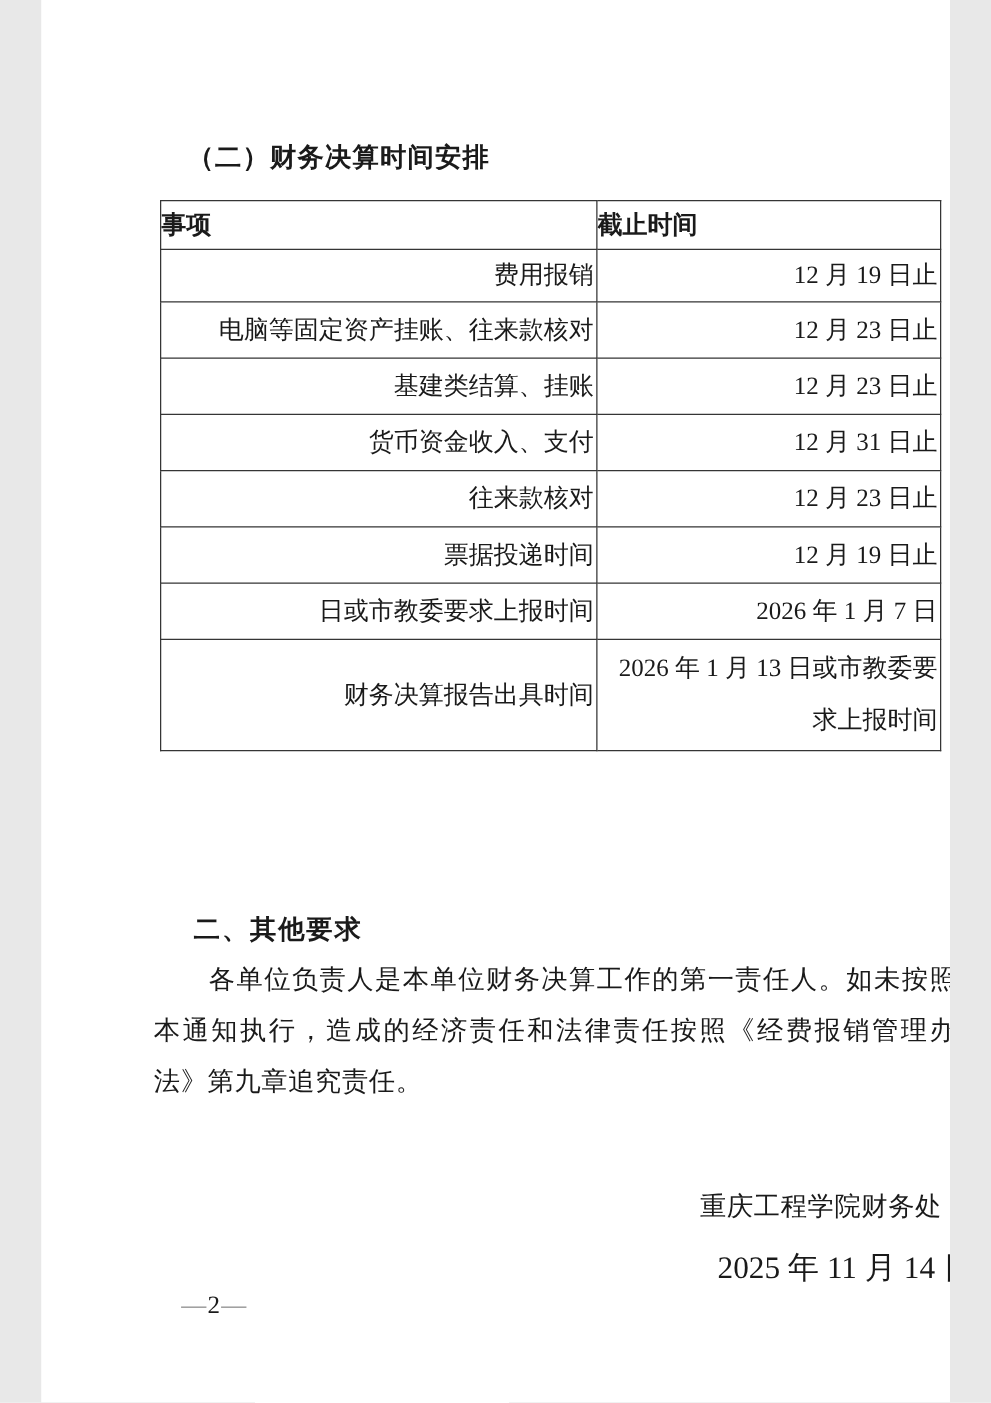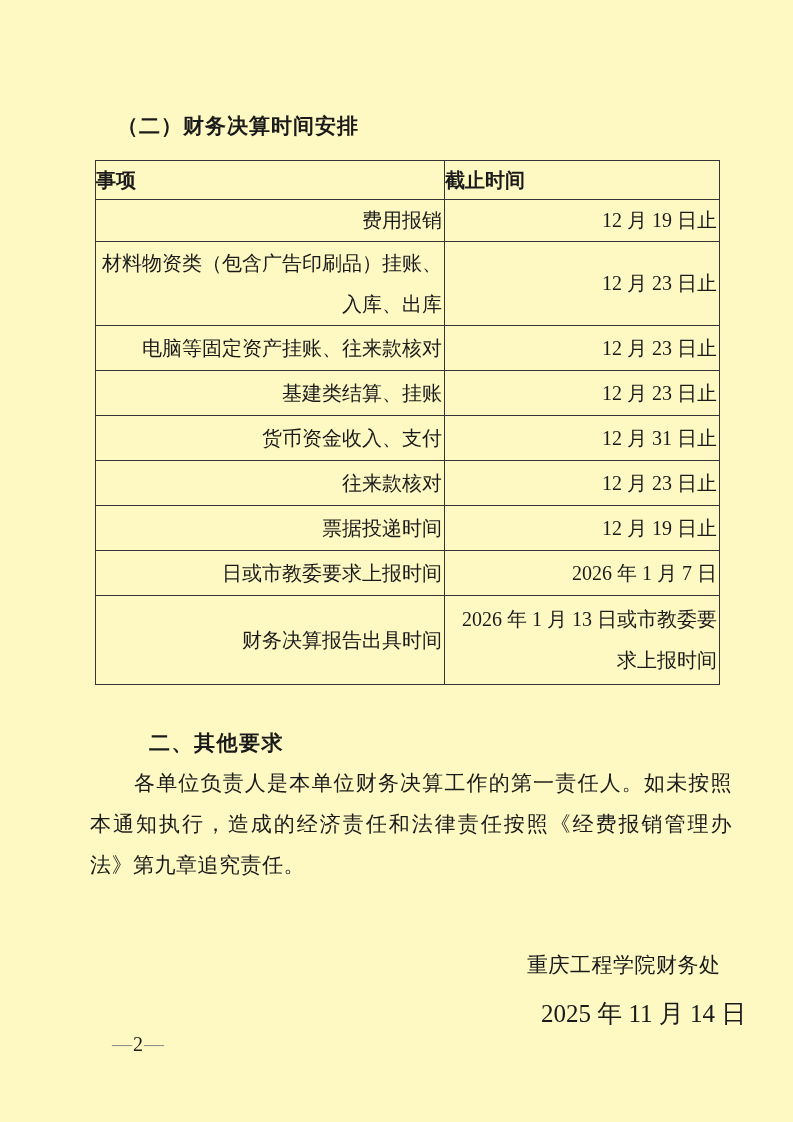--- a/index.html
+++ b/index.html
@@ -1,21 +1,21 @@
 <!DOCTYPE html>
 <html><head>
 <meta charset="utf-8">
 <style>
   html, body { margin: 0; padding: 0; background: #e8e8e8; }
   .page {
     position: relative;
-    width: 793px;
+    width: 727px;
     height: 1122px;
     margin: 0 auto;
-    background: #fef9c3;
+    background: #ffffff;
     color: #1a1a1a;
     font-family: "Liberation Serif", serif;
     overflow: hidden;
   }
 
   
   .heading-schedule {
     position: absolute;
     left: 117px;
     top: 112px;
@@ -54,21 +54,21 @@
   .schedule-table td.item-cell   { text-align: right; padding: 0 2px 0 4px; }
   .schedule-table td.deadline-cell { text-align: right; padding: 0 2px 0 4px; }
   tr.row-h40 td { height: 40px; }
   tr.row-h44 td { height: 44px; }
   tr.row-h83 td { height: 83px; }
   tr.row-h88 td { height: 88px; }
 
   
   .heading-other {
     position: absolute;
-    left: 149px;
+    left: 122px;
     top: 729px;
     font-family: "Liberation Sans", sans-serif;
     font-size: 21px;
     font-weight: bold;
     letter-spacing: 1.5px;
     white-space: nowrap;
   }
 
   .body-paragraph {
     position: absolute;
@@ -124,24 +124,20 @@
       <tr>
         <th>事项</th>
         <th>截止时间</th>
       </tr>
     </thead>
     <tbody>
       <tr class="row-h40">
         <td class="item-cell">费用报销</td>
         <td class="deadline-cell">12 月 19 日止</td>
       </tr>
-      <tr class="row-h83">
-        <td class="item-cell">材料物资类（包含广告印刷品）挂账、入库、出库</td>
-        <td class="deadline-cell">12 月 23 日止</td>
-      </tr>
       <tr class="row-h44">
         <td class="item-cell">电脑等固定资产挂账、往来款核对</td>
         <td class="deadline-cell">12 月 23 日止</td>
       </tr>
       <tr class="row-h44">
         <td class="item-cell">基建类结算、挂账</td>
         <td class="deadline-cell">12 月 23 日止</td>
       </tr>
       <tr class="row-h44">
         <td class="item-cell">货币资金收入、支付</td>

